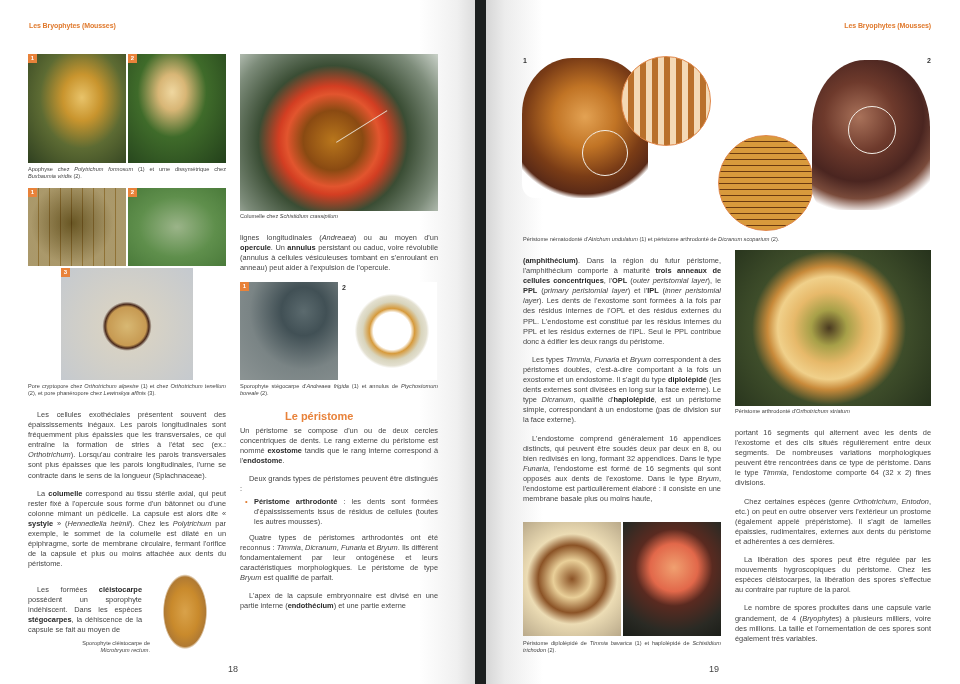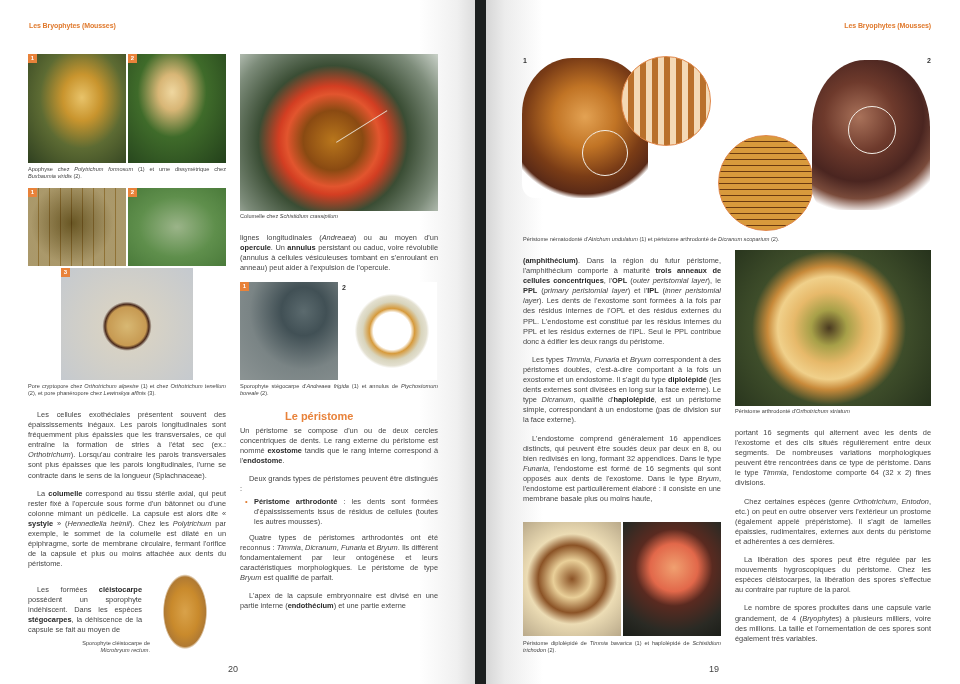--- a/index.html
+++ b/index.html
@@ -126,21 +126,21 @@
   <div class="body-text" style="left:240px;top:426px;width:198px;">
     <p style="text-indent:0"><span>Un péristome se compose d'un ou de deux cercles concentriques de dents. Le rang externe du péristome est nommé </span><b>exostome</b><span> tandis que le rang interne correspond à l'</span><b>endostome</b><span>.</span></p>
     <p style="margin-bottom:2px">Deux grands types de péristomes peuvent être distingués :</p>
     <ul>
       <li><b>Péristome arthrodonté</b><span> : les dents sont formées d'épaississements issus de résidus de cellules (toutes les autres mousses).</span></li>
     </ul>
     <p><span>Quatre types de péristomes arthrodontés ont été reconnus : </span><i>Timmia</i><span>, </span><i>Dicranum</i><span>, </span><i>Funaria</i><span> et </span><i>Bryum</i><span>. Ils diffèrent fondamentalement par leur ontogénèse et leurs caractéristiques morphologiques. Le péristome de type </span><i>Bryum</i><span> est qualifié de parfait.</span></p>
     <p><span>L'apex de la capsule embryonnaire est divisé en une partie interne (</span><b>endothécium</b><span>) et une partie externe</span></p>
   </div>
 
-  <div class="folio">20</div>
+  <div class="folio">18</div>
 </div>
 
 <div class="gutter"></div>
 
 <div class="page page-right">
   <div class="running-head">Les Bryophytes (Mousses)</div>
 
   <span class="fignum" style="left:37px;top:57px;">1</span>
   <span class="fignum" style="left:441px;top:57px;">2</span>
   <div class="fig ph-atrichum" style="left:36px;top:58px;width:126px;height:140px;border-radius:40% 40% 10% 10%;">

